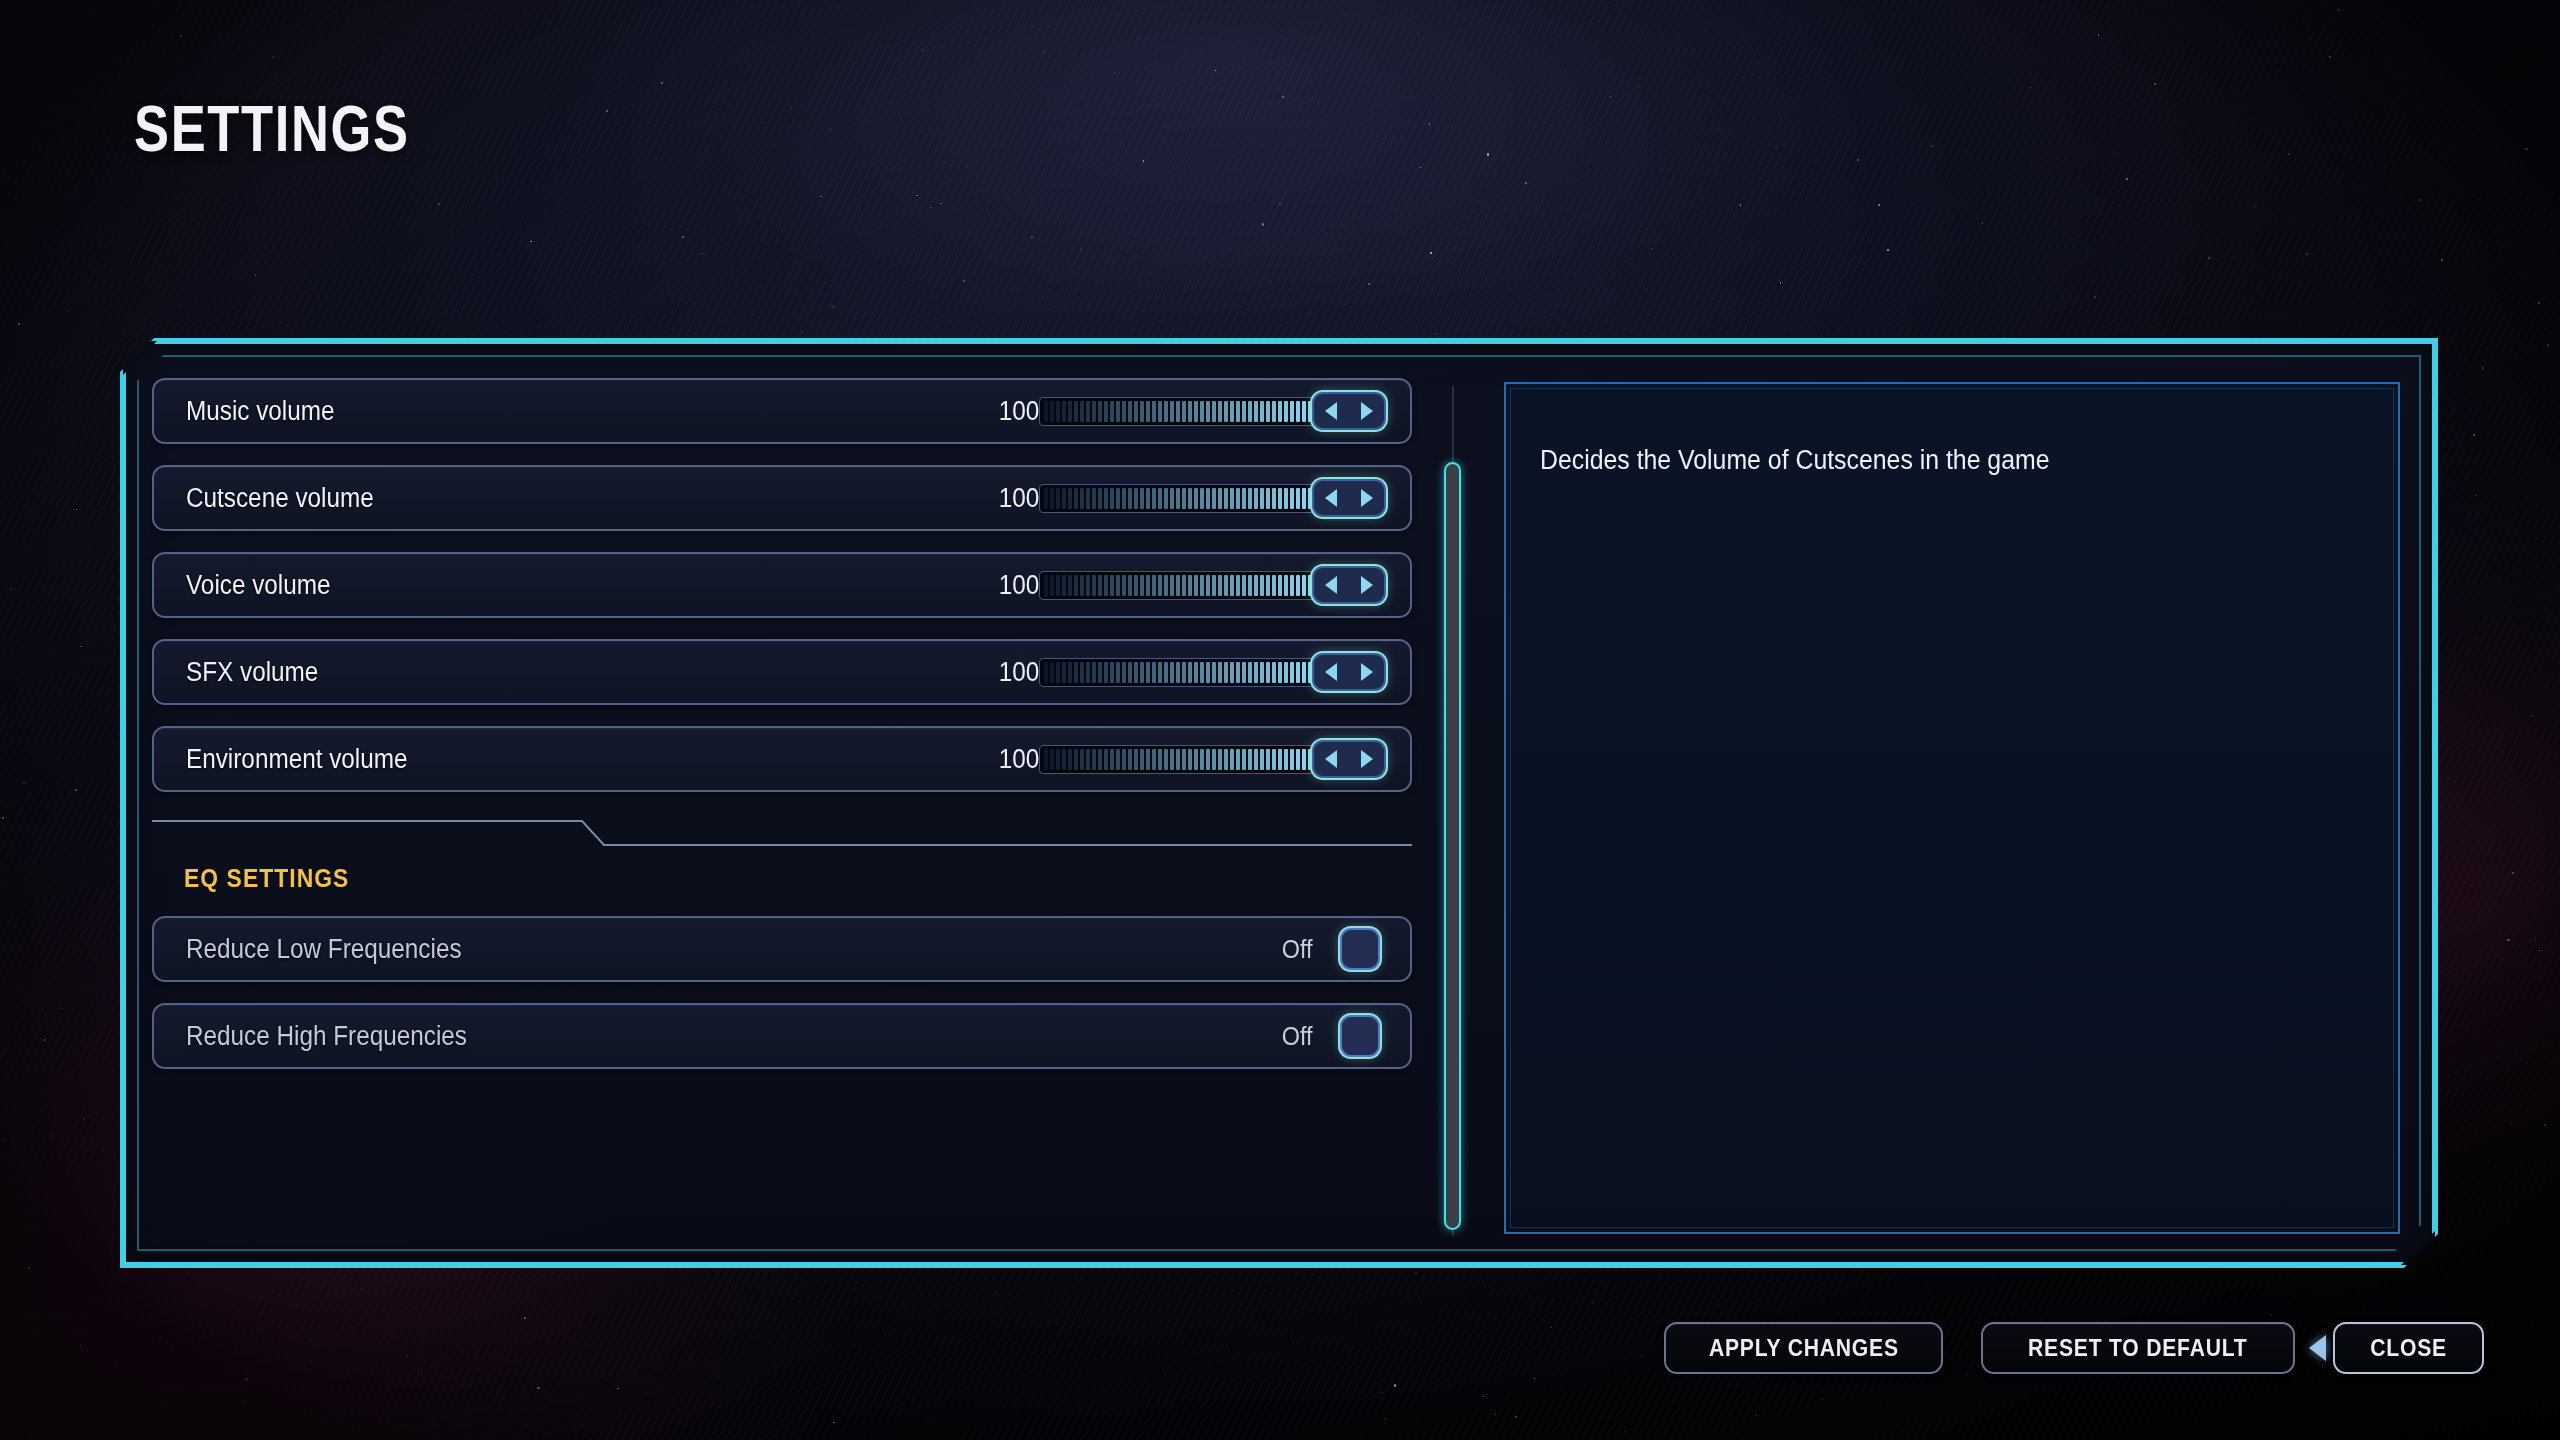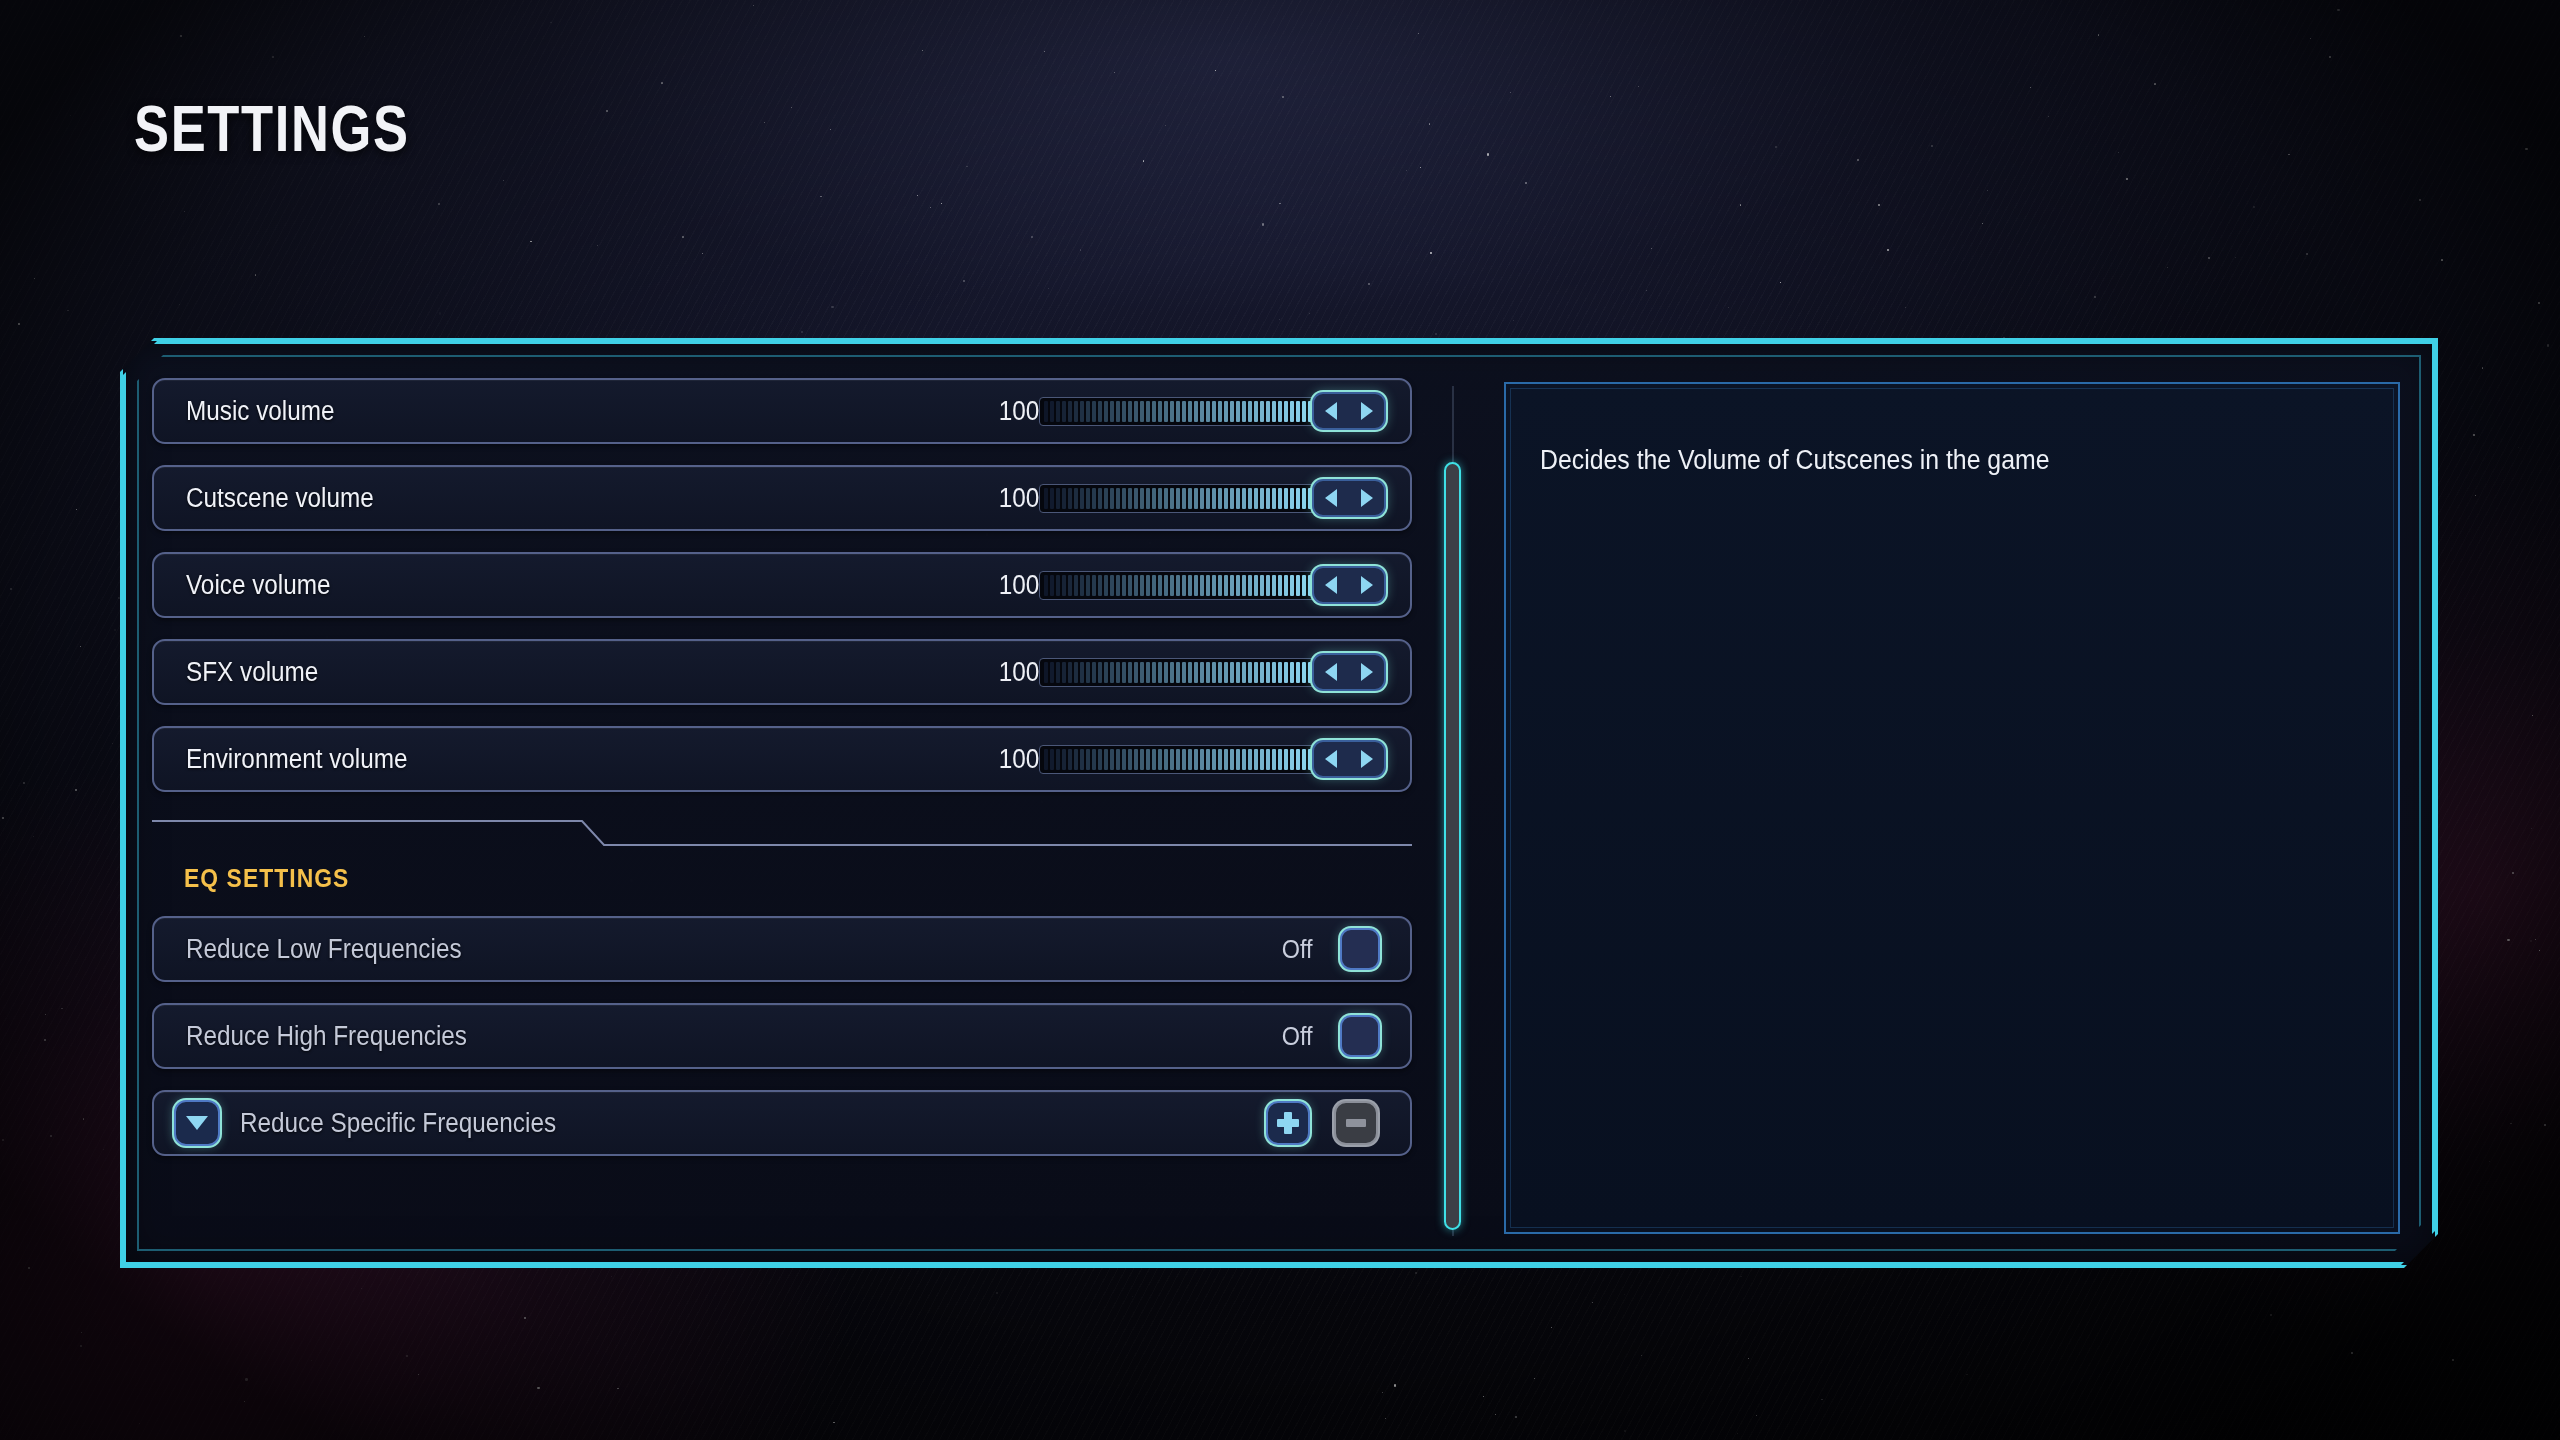--- a/index.html
+++ b/index.html
@@ -1115,35 +1115,35 @@
       <div class="srow dim">
         <div class="srow-label">Reduce Low Frequencies</div>
         <div class="toggle-off-text">Off</div>
         <div class="toggle-box"></div>
       </div>
       <div class="srow dim">
         <div class="srow-label">Reduce High Frequencies</div>
         <div class="toggle-off-text">Off</div>
         <div class="toggle-box"></div>
       </div>
-      <div class="srow dim has-chev">
-        <div class="chev-btn">
-          <span class="tri-d"></span>
-        </div>
-        <div class="srow-label">Reduce Specific Frequencies</div>
-        <div class="pm-btn pm-plus">
-          <span class="glyph-plus"></span>
-        </div>
-        <div class="pm-btn pm-minus">
-          <span class="glyph-minus"></span>
-        </div>
-      </div>
     </div>
 
   <div class="scroll-track"></div>
   <div class="scroll-thumb"></div>
 
   <div class="desc-panel">
     <div class="desc-text">Decides the Volume of Cutscenes in the game</div>
   </div>
 
+  <div class="footer" id="footer">
+      <div class="fbtn">
+        <span>APPLY CHANGES</span>
+      </div>
+      <div class="fbtn">
+        <span>RESET TO DEFAULT</span>
+      </div>
+      <div class="fbtn focused">
+        <div class="focus-arrow"></div>
+        <span>CLOSE</span>
+      </div>
+    </div>
 
 </div>
 
 </body></html>

